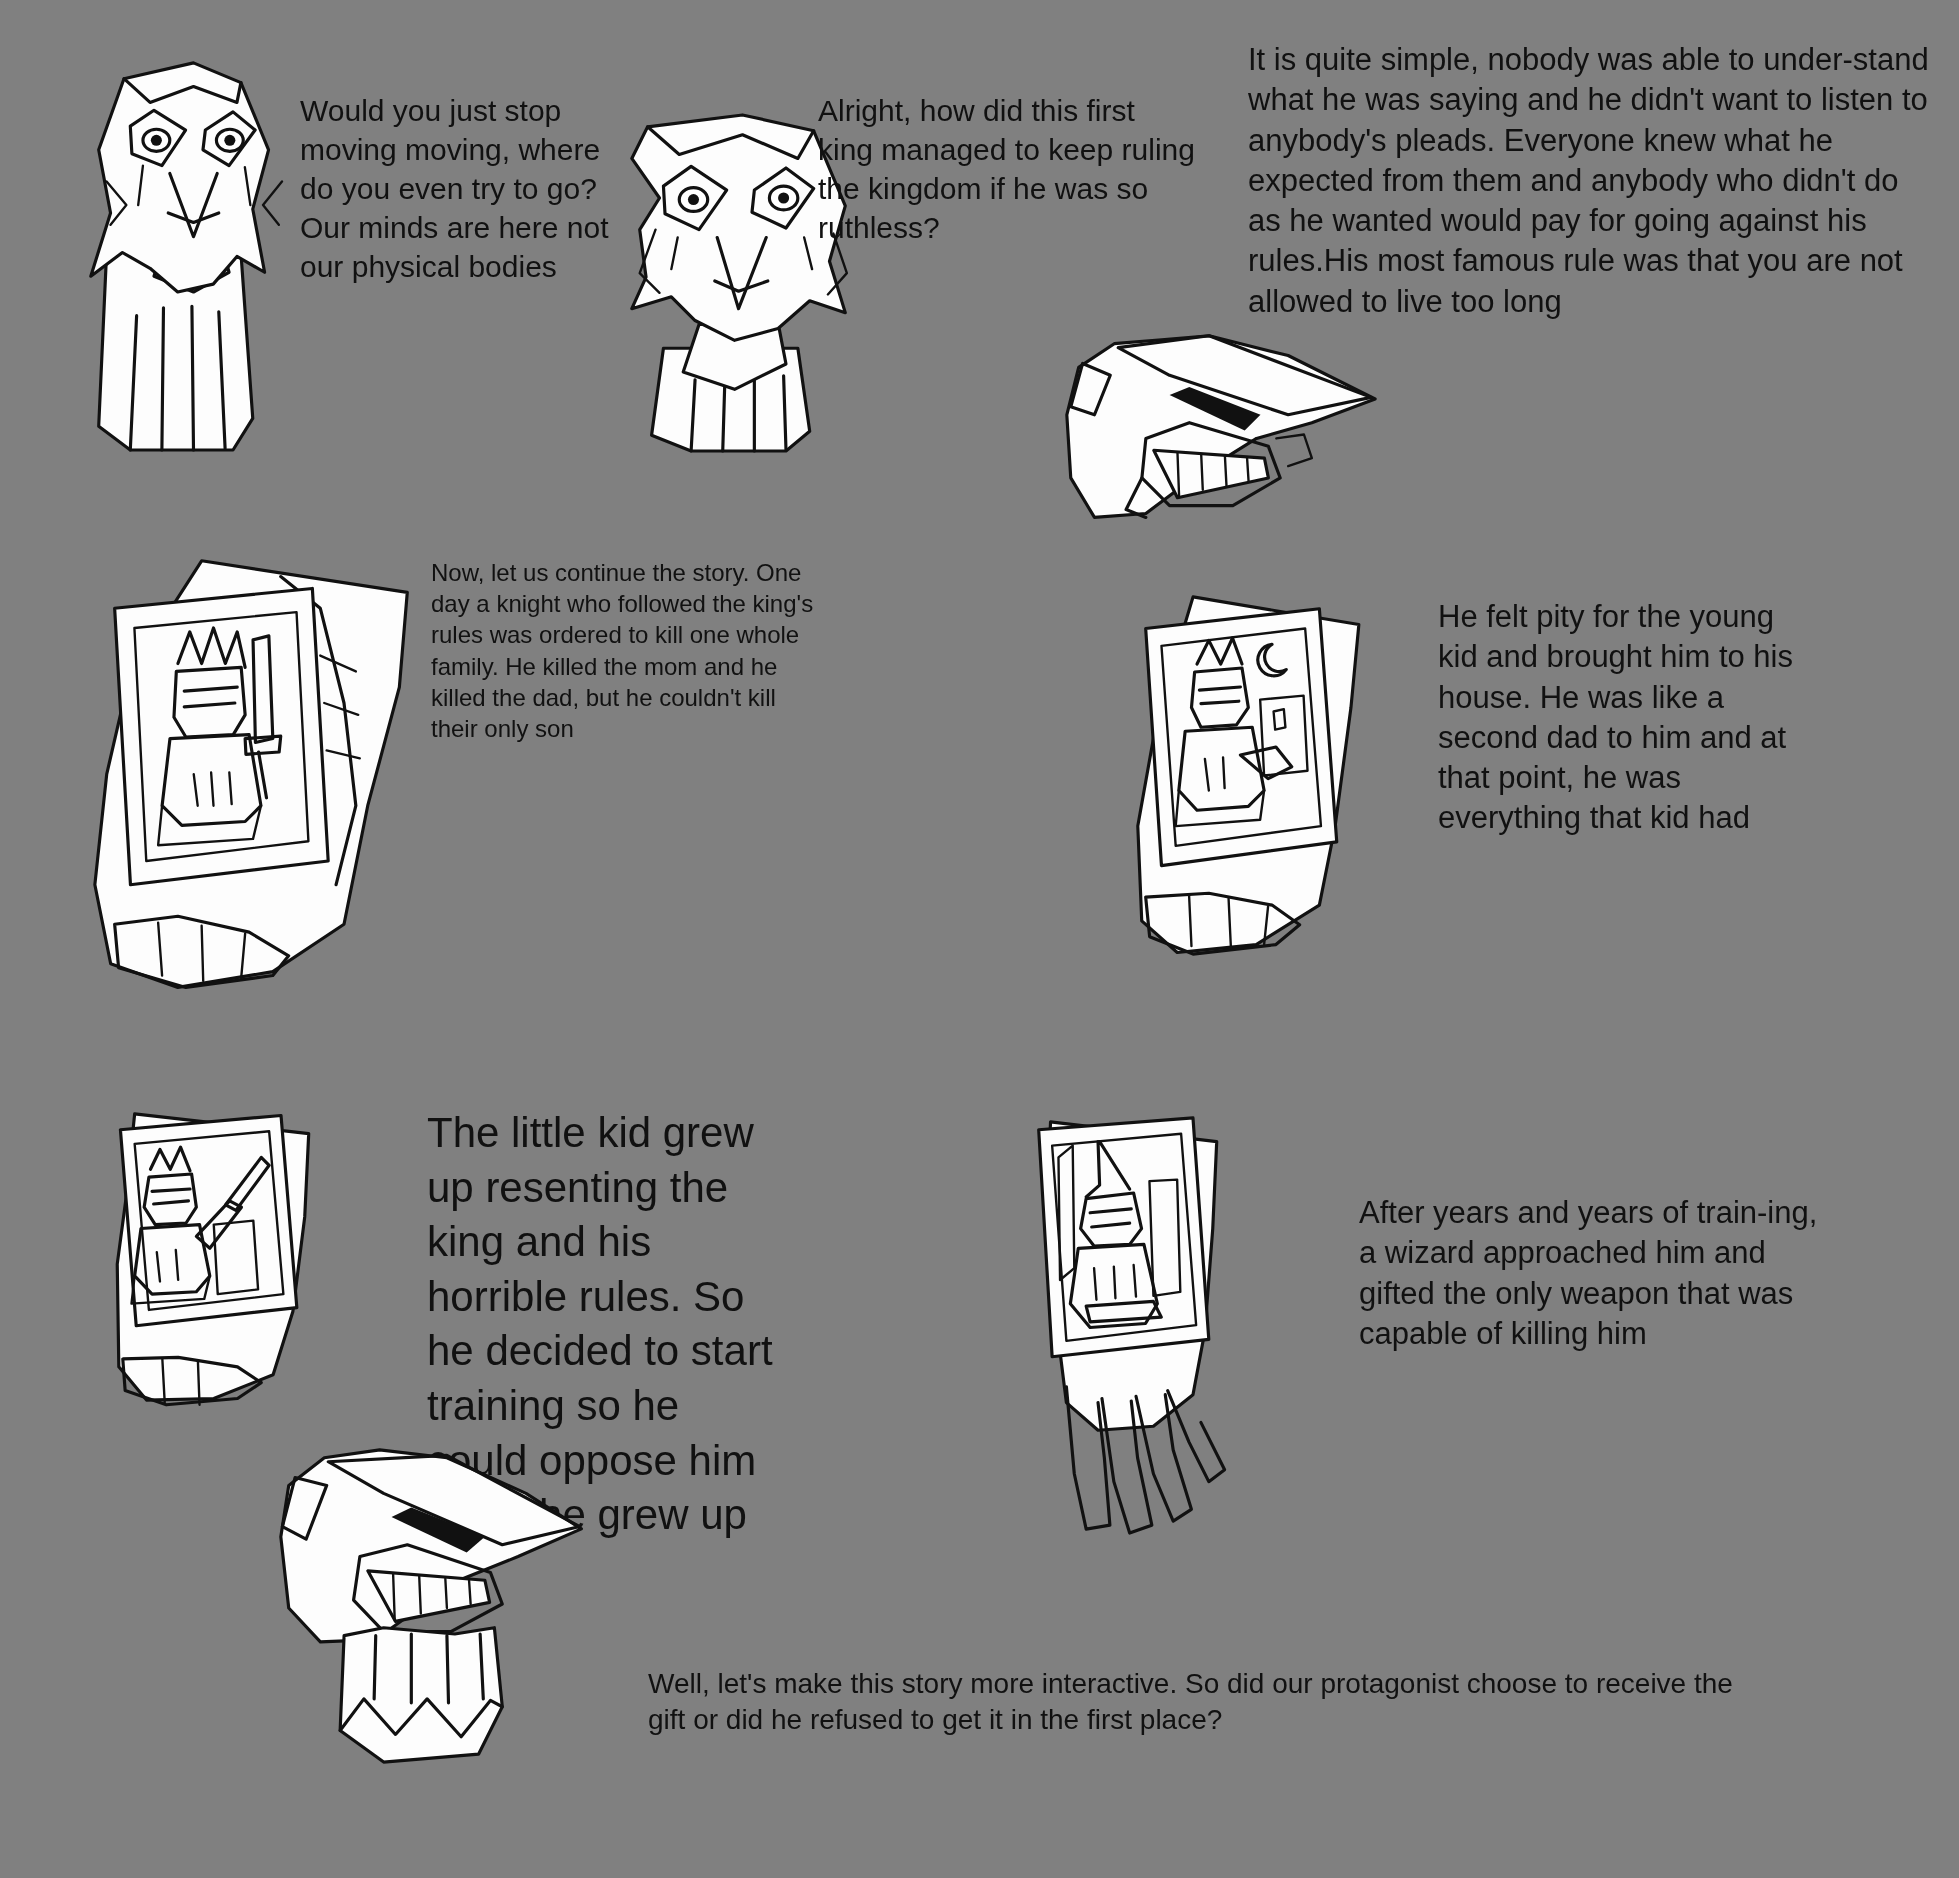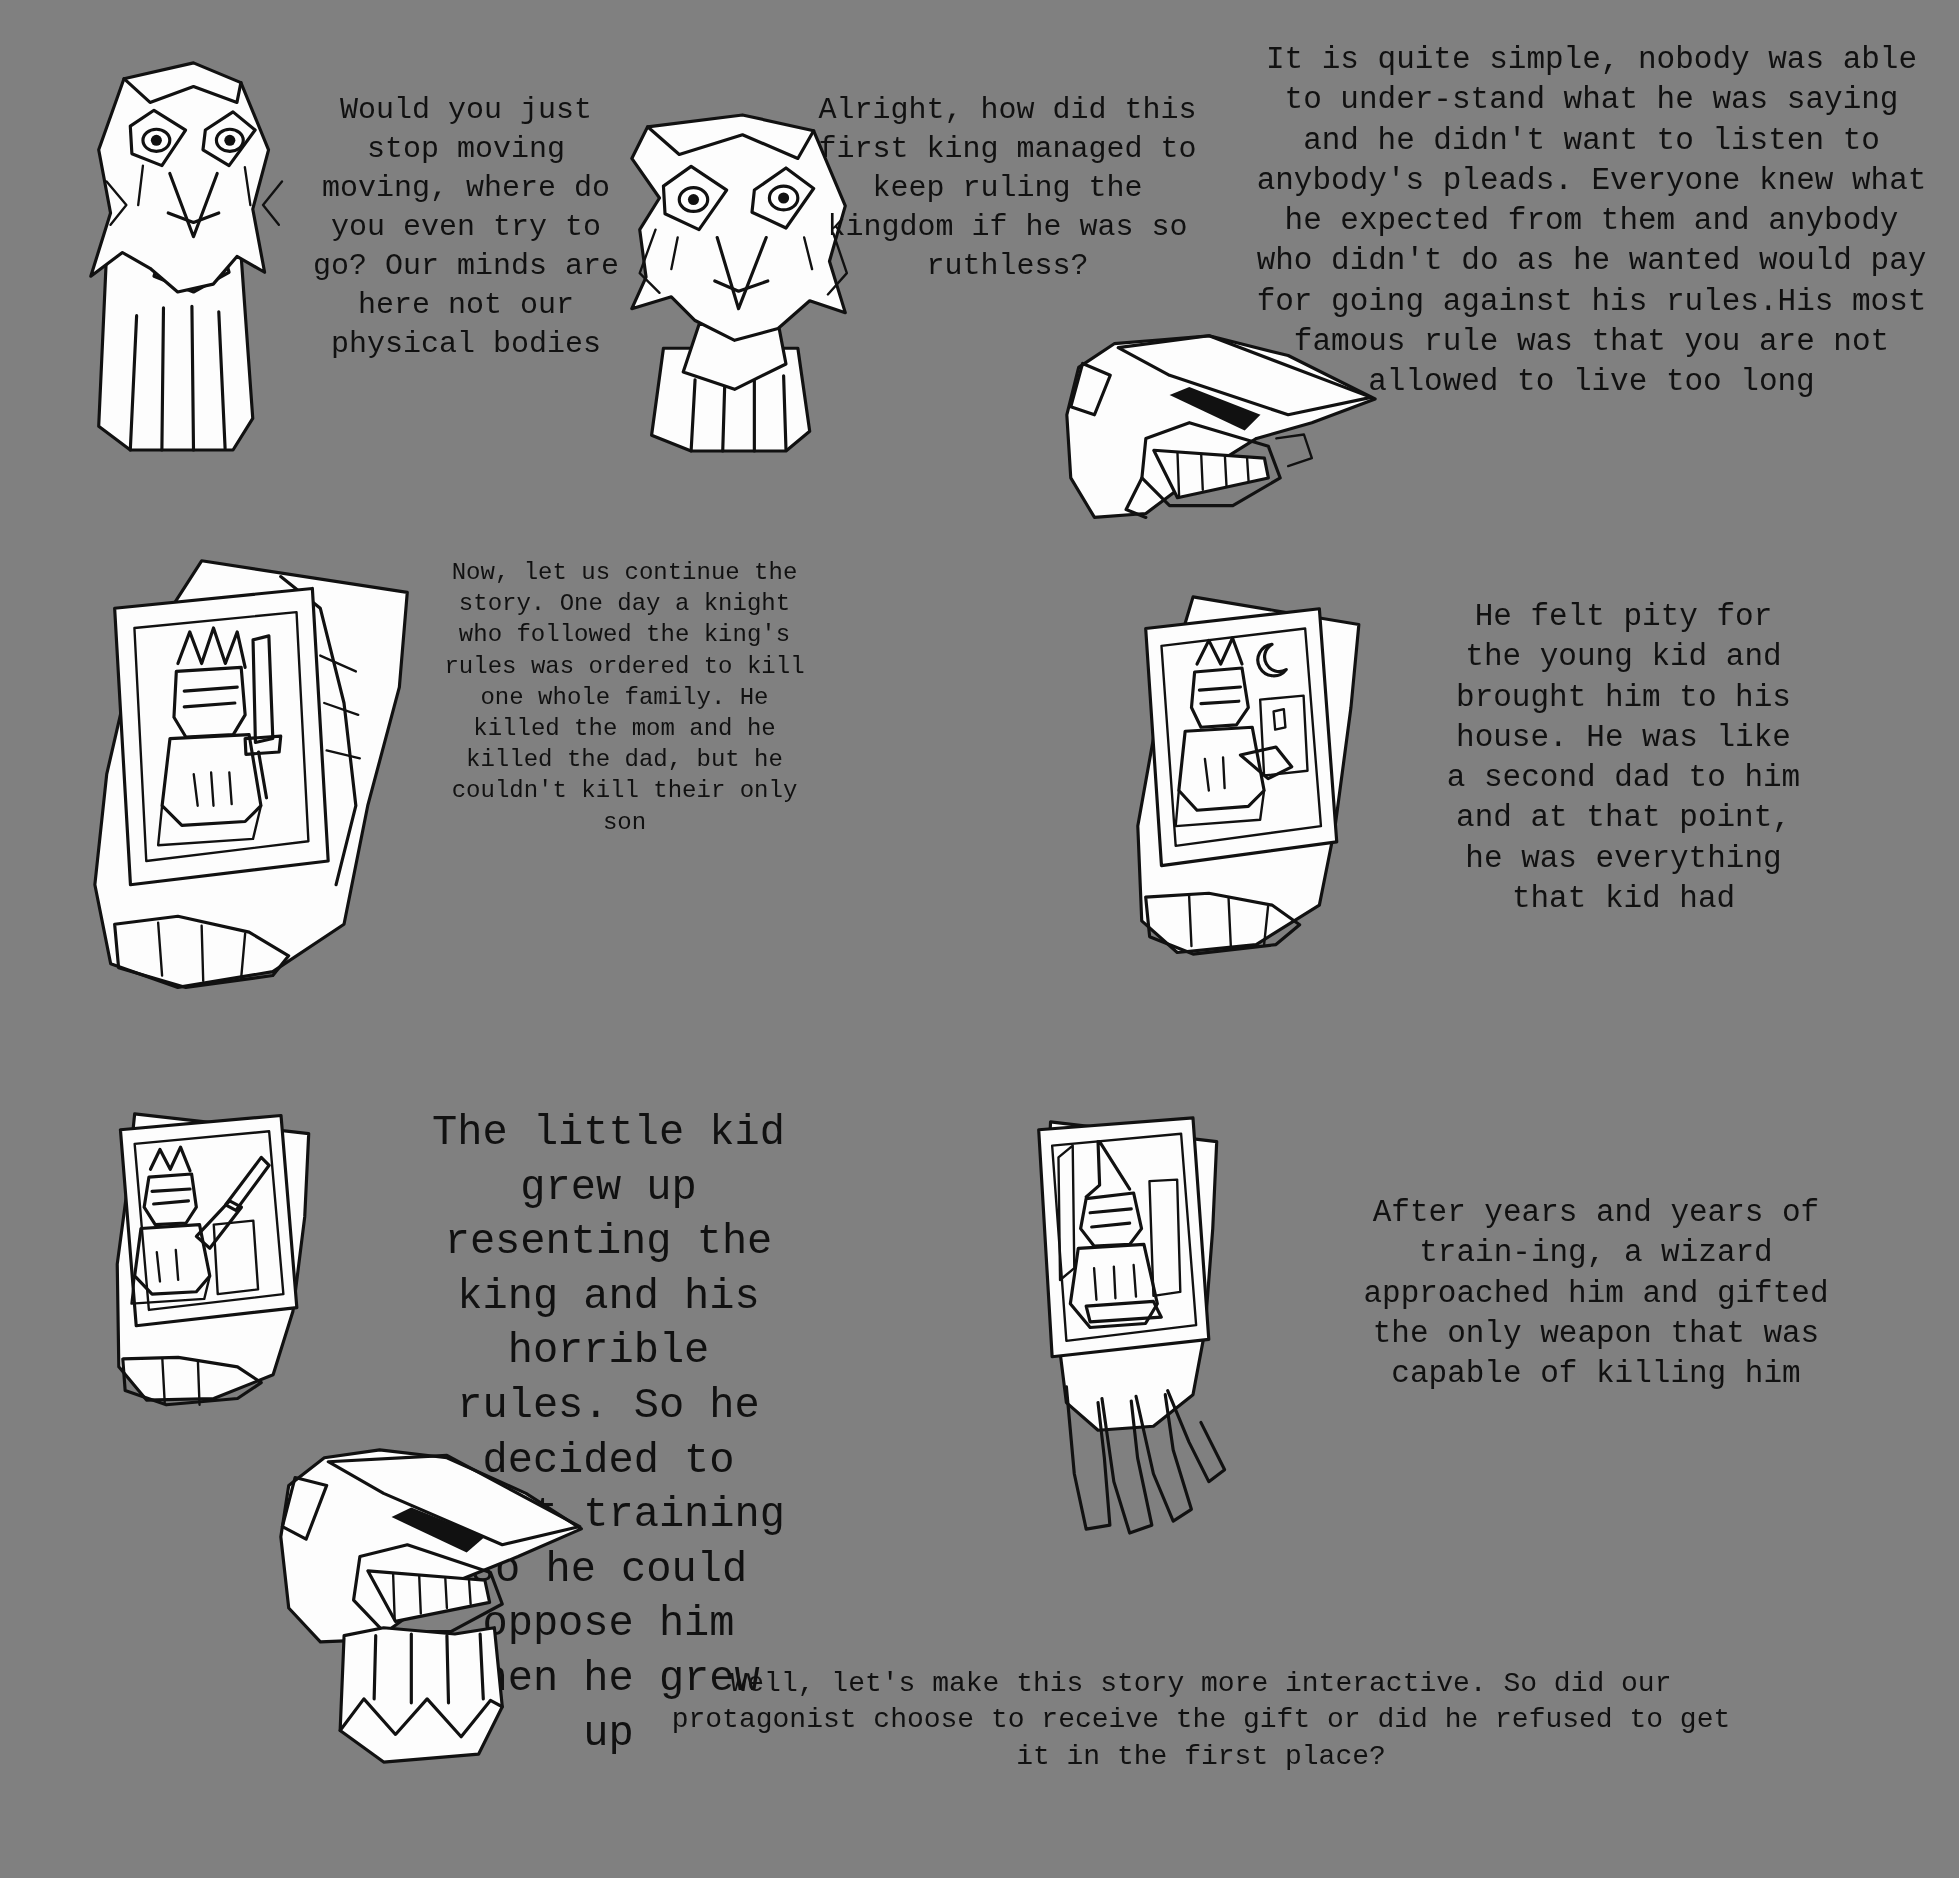--- a/index.html
+++ b/index.html
@@ -10,22 +10,22 @@
   body {
     width: 1959px;
     height: 1878px;
     position: relative;
     overflow: hidden;
     font-family: "Liberation Serif", serif;
     color: #1a1a1a;
   }
   .caption {
     position: absolute;
-    text-align: center;
-    font-family: Liberation Mono, monospace;
+    text-align: left;
+    font-family: Liberation Sans, sans-serif;
     color: #111111;
     line-height: 1.30;
     white-space: pre-line;
   }
   .art {
     position: absolute;
   }
   .art svg {
     display: block;
     width: 100%;

